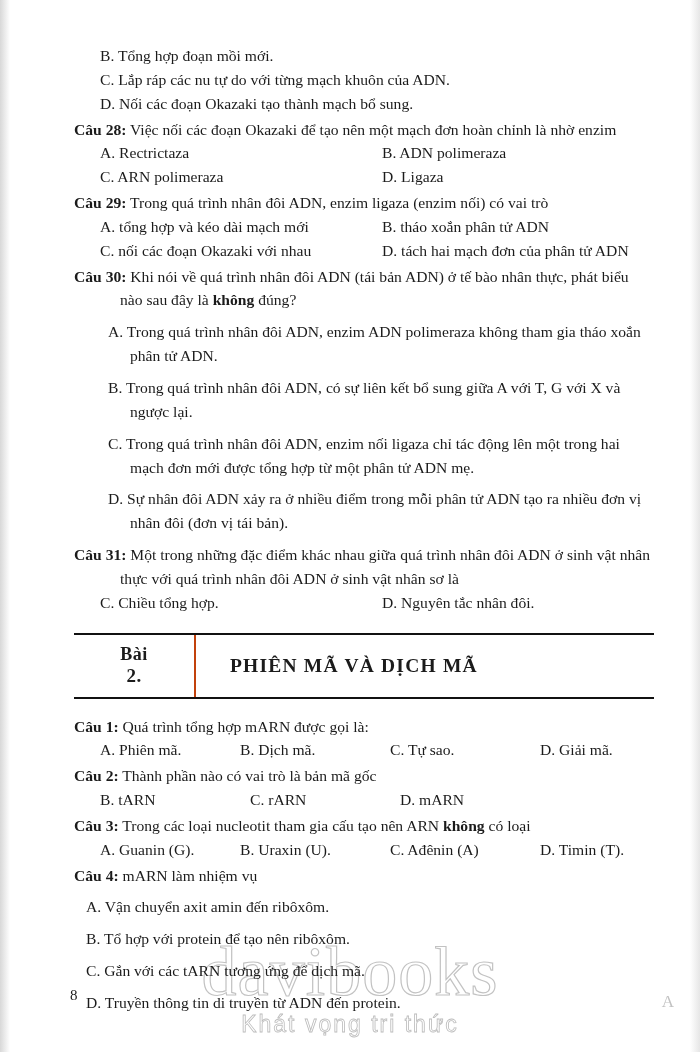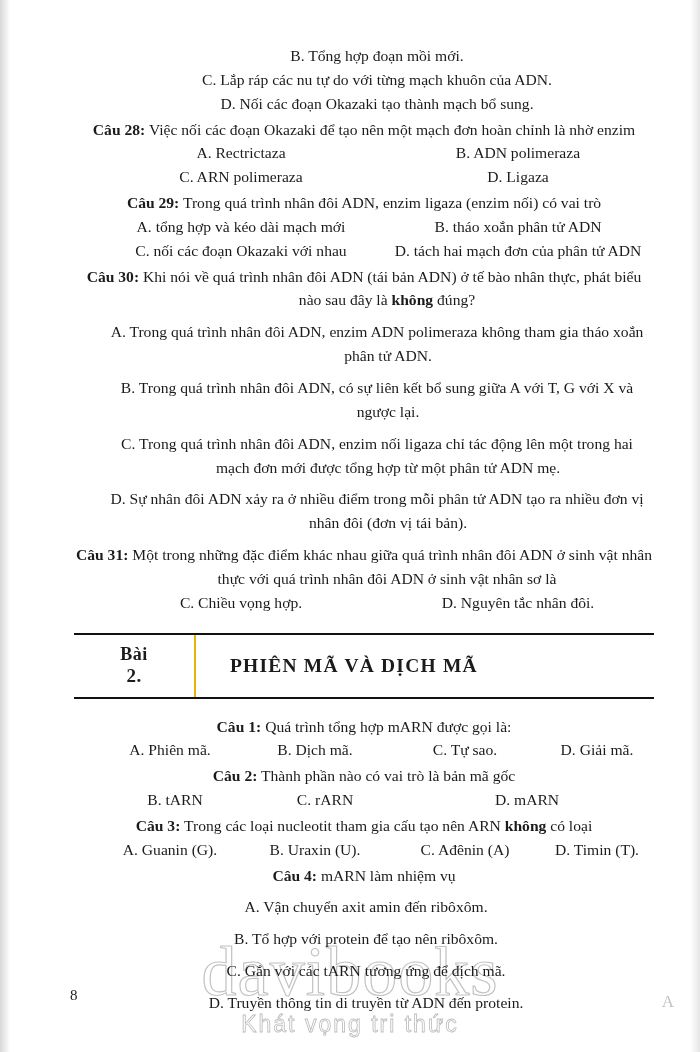--- a/index.html
+++ b/index.html
@@ -19,21 +19,20 @@
     position: absolute;
     inset: 0;
     padding: 44px 46px 30px 74px;
     box-sizing: border-box;
   }
   .content {
     position: relative;
     z-index: 2;
     font-size: 15.6px;
     line-height: 1.53;
-    text-align: center;
   }
   .opt-line {
     margin: 0;
     padding-left: 26px;
   }
   .q-block {
     margin-top: 2px;
   }
   .q-head {
     margin: 0;
@@ -99,21 +98,21 @@
   .lesson-num {
     width: 120px;
     flex: 0 0 120px;
     display: flex;
     flex-direction: column;
     align-items: center;
     justify-content: center;
     font-weight: bold;
     font-size: 18px;
     letter-spacing: 0.5px;
-    border-right: 2px solid #eab308;
+    border-right: 2px solid #c2410c;
     line-height: 1.15;
   }
   .lesson-num .n {
     font-size: 19px;
   }
   .lesson-title {
     flex: 1 1 auto;
     display: flex;
     align-items: center;
     padding-left: 34px;
@@ -233,21 +232,21 @@
       <p class="sub deep">C. Trong quá trình nhân đôi ADN, enzim nối ligaza chỉ tác động lên một trong hai mạch đơn mới được tổng hợp từ một phân tử ADN mẹ.</p>
       <p class="sub deep">D. Sự nhân đôi ADN xảy ra ở nhiều điểm trong mỗi phân tử ADN tạo ra nhiều đơn vị nhân đôi (đơn vị tái bản).</p>
     </div>
 
     <div class="q-block">
       <p class="hang q-head">
         <span class="q-label">Câu 31:</span>
         <span class="q-text">Một trong những đặc điểm khác nhau giữa quá trình nhân đôi ADN ở sinh vật nhân thực với quá trình nhân đôi ADN ở sinh vật nhân sơ là</span>
       </p>
       <p class="two-col">
-        <span class="c1">C. Chiều vọng hợp.</span>
+        <span class="c1">C. Chiều tổng hợp.</span>
         <span class="c2">D. Nguyên tắc nhân đôi.</span>
       </p>
     </div>
 
     <div class="lesson">
       <div class="lesson-num">
         <span>Bài</span>
         <span class="n">2.</span>
       </div>
       <div class="lesson-title">PHIÊN MÃ VÀ DỊCH MÃ</div>

